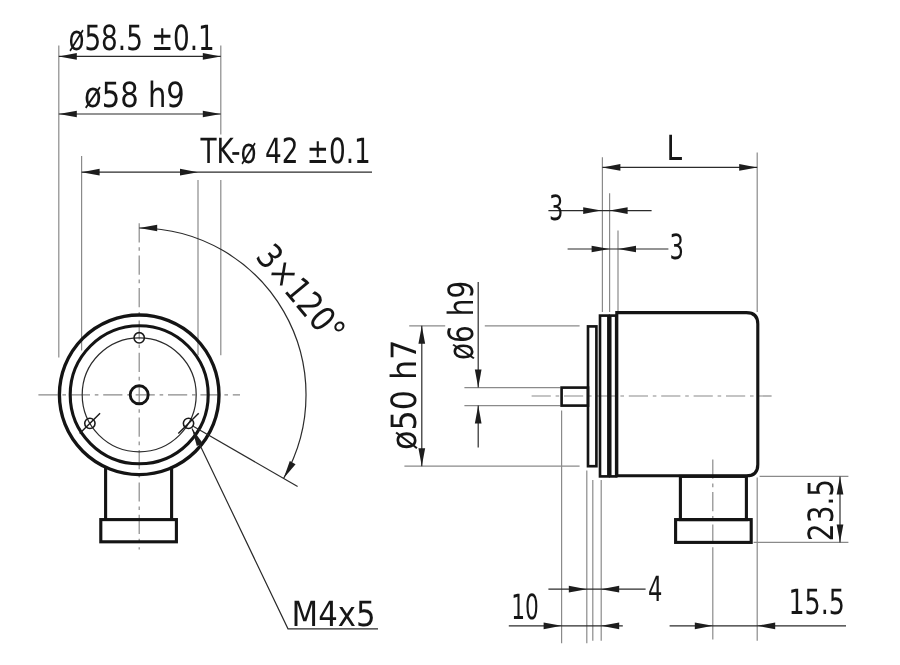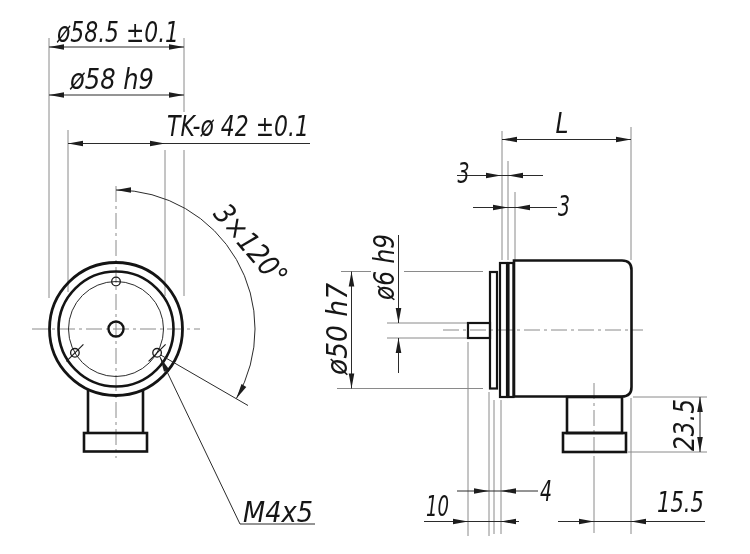--- a/index.html
+++ b/index.html
@@ -1,16 +1,16 @@
 <!DOCTYPE html>
 <html><head>
 <meta charset="utf-8">
 <style>
   html,body{margin:0;padding:0;background:#ffffff;}
-  .stage{width:750px;height:554px;background:#ffffff;position:relative;overflow:hidden;font-style:italic;}
+  .stage{width:750px;height:554px;background:#ffffff;position:relative;overflow:hidden;}
   svg{display:block;}
   .outline{stroke:#141414;fill:none;}
   .mid{stroke:#1a1a1a;fill:none;}
   .dim{stroke:#2b2b2b;stroke-width:1;fill:none;}
   .arrow{fill:#1d1d1d;stroke:none;}
   .ext{stroke:#8a8a8a;stroke-width:1;fill:none;}
   .cl{stroke:#8a8a8a;stroke-width:1;fill:none;stroke-dasharray:16 4 3 4;}
   text{font-family:"DejaVu Sans", sans-serif;fill:#161616;}
   .t29{font-size:29px;}
 </style>

